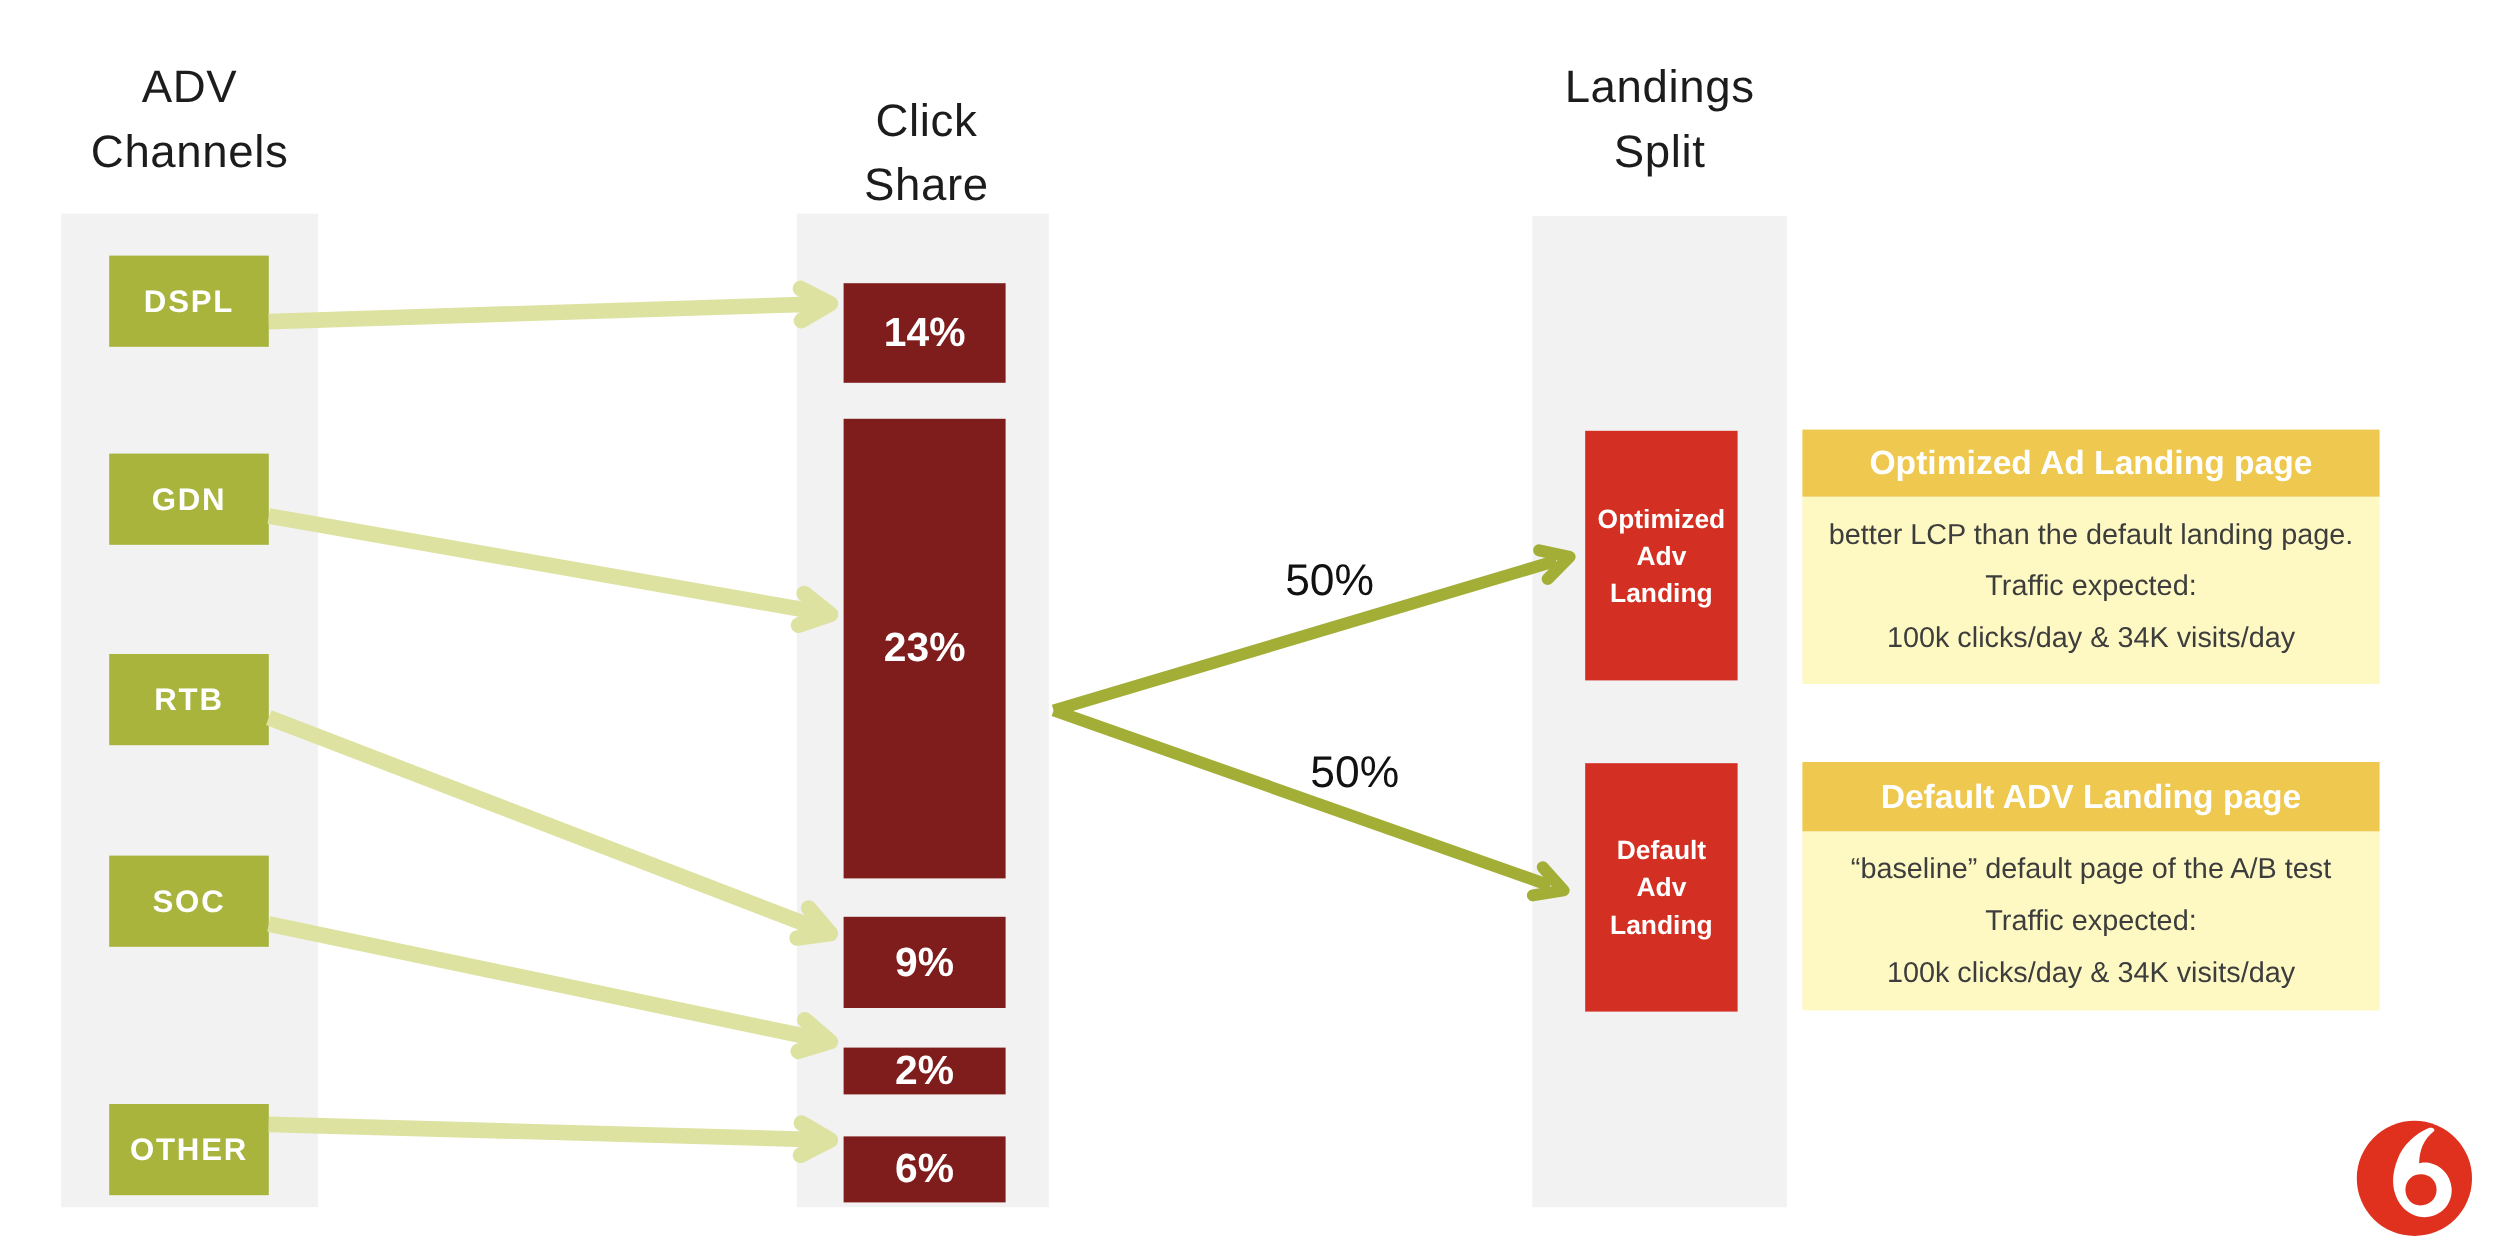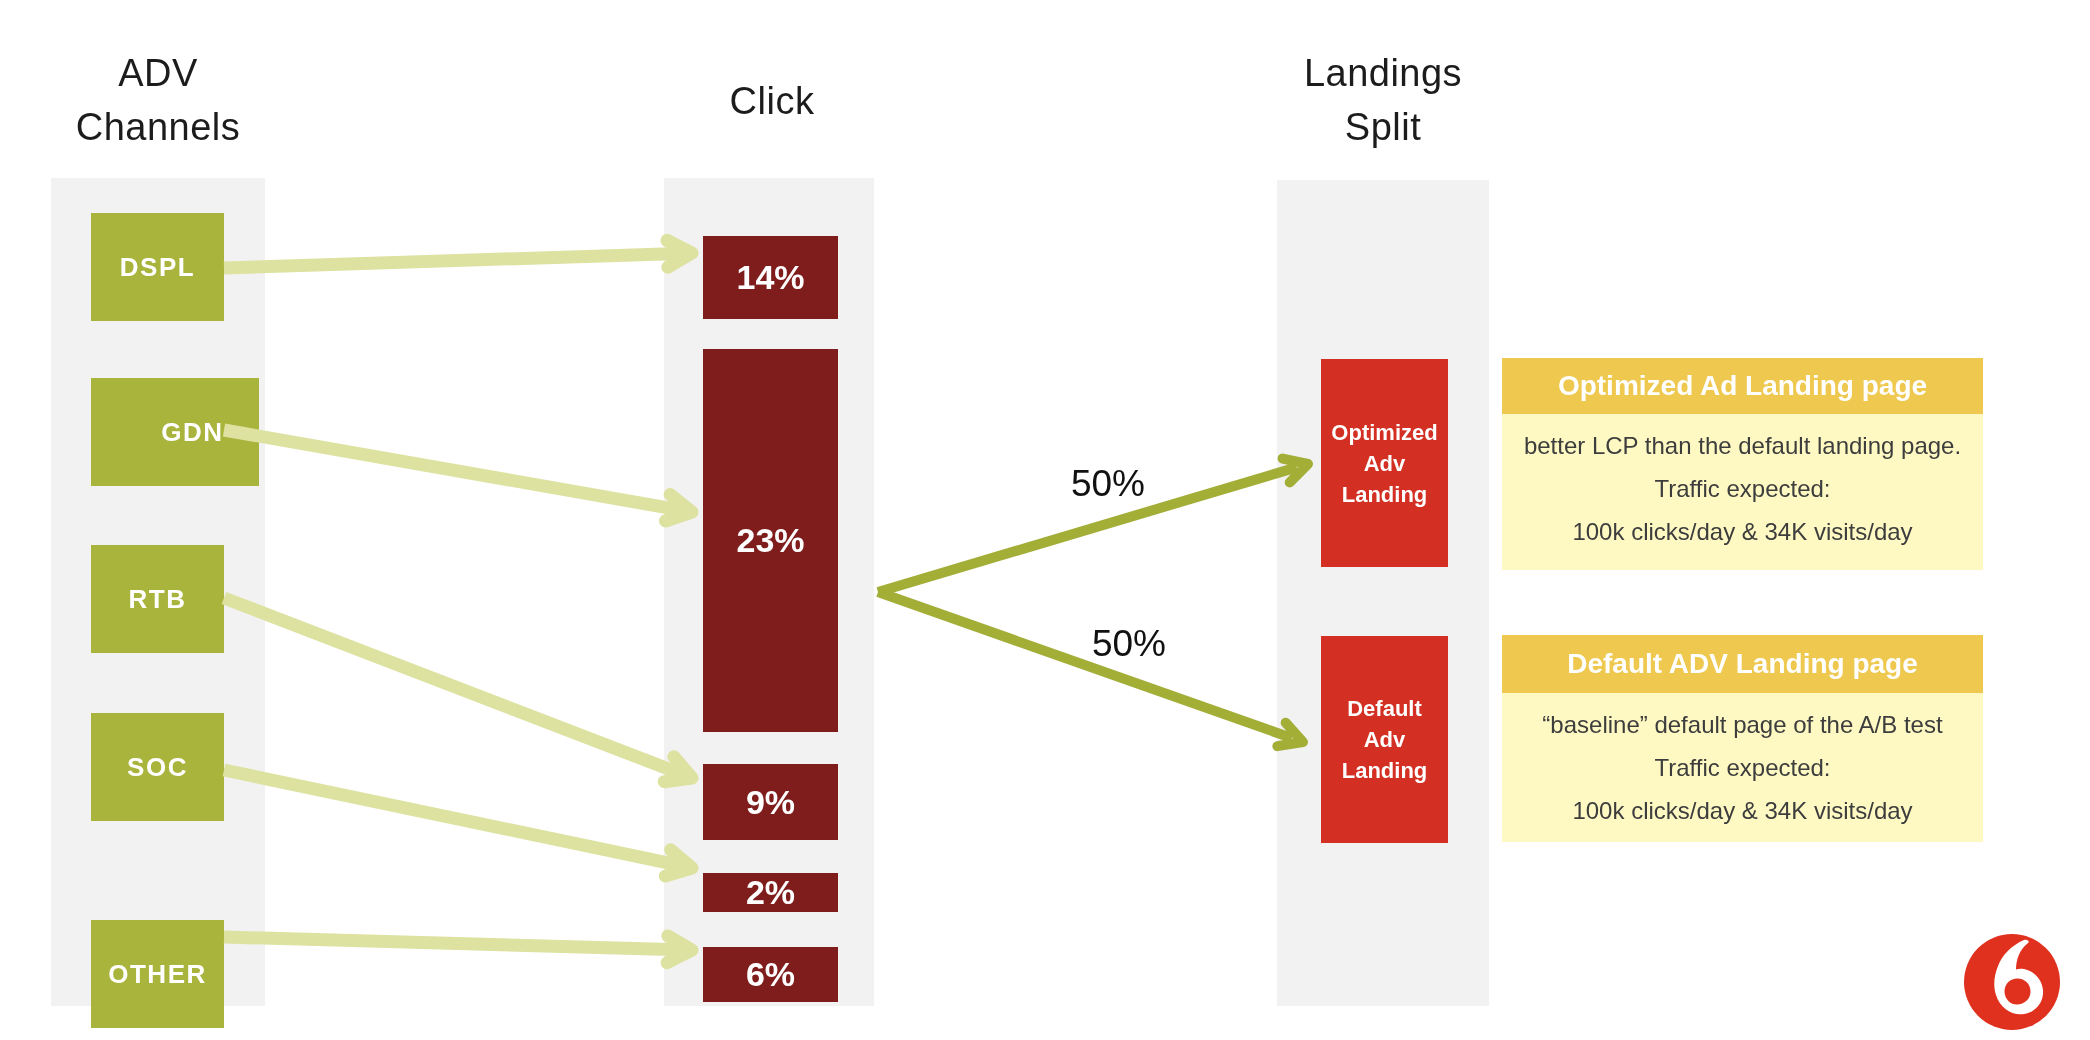--- a/index.html
+++ b/index.html
@@ -6,21 +6,21 @@
   .canvas{
     position:relative;width:2090px;height:1040px;background:#ffffff;overflow:hidden;
     font-family:"Liberation Sans", sans-serif;
   }
   .col-title{
     position:absolute;width:280px;text-align:center;color:#1c1c1c;
     font-size:38px;line-height:54px;font-weight:400;letter-spacing:0.5px;
   }
   .panel{position:absolute;background:#f2f2f2;}
   .chanbox{
-    position:absolute;left:91px;width:133px;height:108px;background:#a9b43c;
+    position:absolute;left:91px;width:133px;height:76px;background:#a9b43c;
     display:flex;align-items:center;justify-content:center;
     color:#ffffff;font-weight:bold;font-size:26px;letter-spacing:1.5px;
   }
   .sharebox{
     position:absolute;left:703px;width:135px;background:#7f1d1d;
     display:flex;align-items:center;justify-content:center;
     color:#ffffff;font-weight:bold;font-size:34px;margin-top:24px;
   }
   .redbox{
     position:absolute;left:1321px;width:127px;background:#d32f23;
@@ -47,34 +47,35 @@
 <body>
 
 <div class="canvas">
 
   <div class="col-title" style="left:18px;top:46px;">
     <div>ADV</div>
     <div>Channels</div>
   </div>
   <div class="col-title" style="left:632px;top:46px;margin-top:28px;">
     <div>Click</div>
+    <div>Share</div>
   </div>
   <div class="col-title" style="left:1243px;top:46px;">
     <div>Landings</div>
     <div>Split</div>
   </div>
 
   <div class="panel" style="left:51px;top:178px;width:214px;height:828px;"></div>
   <div class="panel" style="left:664px;top:178px;width:210px;height:828px;"></div>
   <div class="panel" style="left:1277px;top:180px;width:212px;height:826px;"></div>
 
   <div class="chanbox" style="top:213px;">
       <span>DSPL</span>
     </div>
-  <div class="chanbox" style="top:378px;padding-left:35px;">
+  <div class="chanbox" style="top:378px;">
       <span>GDN</span>
     </div>
   <div class="chanbox" style="top:545px;">
       <span>RTB</span>
     </div>
   <div class="chanbox" style="top:713px;">
       <span>SOC</span>
     </div>
   <div class="chanbox" style="top:880px;margin-top:40px;">
       <span>OTHER</span>

